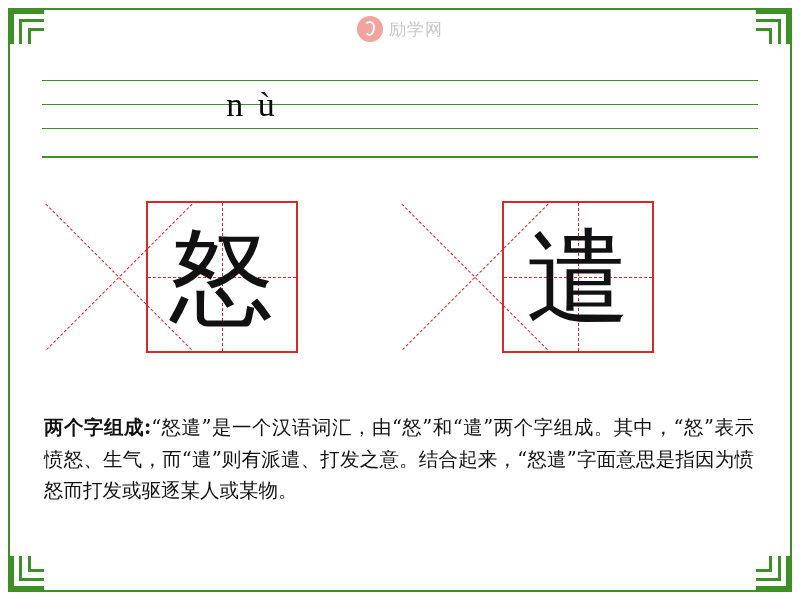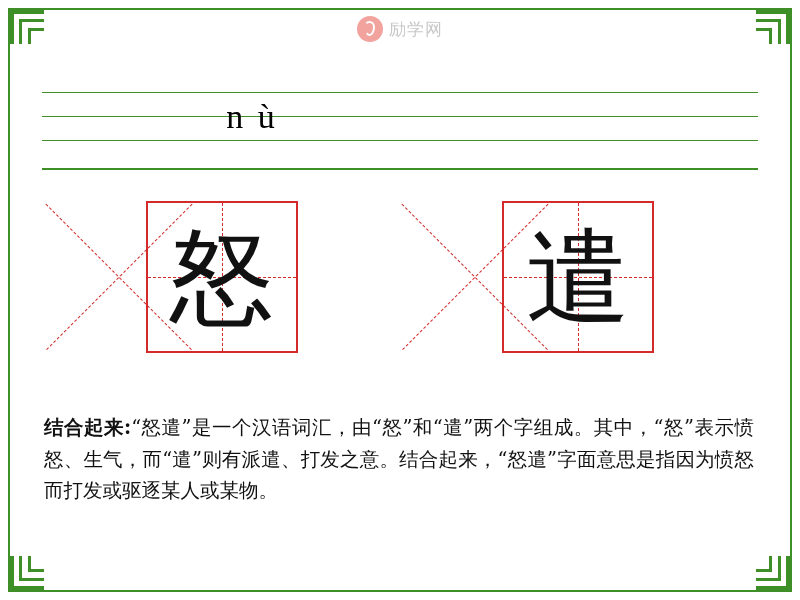--- a/index.html
+++ b/index.html
@@ -105,21 +105,21 @@
     font-family: "Liberation Sans", sans-serif;
     font-size: 17px;
     color: #9a9a9a;
     letter-spacing: 1px;
   }
 
   
   .staff {
     position: absolute;
     left: 42px;
-    top: 92px;
+    top: 80px;
     width: 716px;
     height: 88px;
   }
   .staff .line {
     position: absolute;
     left: 0;
     width: 100%;
     height: 0;
     border-top: 1.5px solid #3f8f29;
   }
@@ -286,16 +286,16 @@
     <div class="guide">
       <div class="hline"></div>
       <div class="vline"></div>
       <div class="d d1"></div>
       <div class="d d2"></div>
     </div>
     <div class="han">遣</div>
   </div>
 
   <div class="explain">
-    <span class="lead">结合起来:</span><span>“怒遣”是一个汉语词汇，由“怒”和“遣”两个字组成。其中，“怒”表示愤怒、生气，而“遣”则有派遣、打发之意。结合起来，“怒遣”字面意思是指因为愤怒而打发或驱逐某人或某物。</span>
+    <span class="lead">两个字组成:</span><span>“怒遣”是一个汉语词汇，由“怒”和“遣”两个字组成。其中，“怒”表示愤怒、生气，而“遣”则有派遣、打发之意。结合起来，“怒遣”字面意思是指因为愤怒而打发或驱逐某人或某物。</span>
   </div>
 
 </div>
 
 </body></html>

